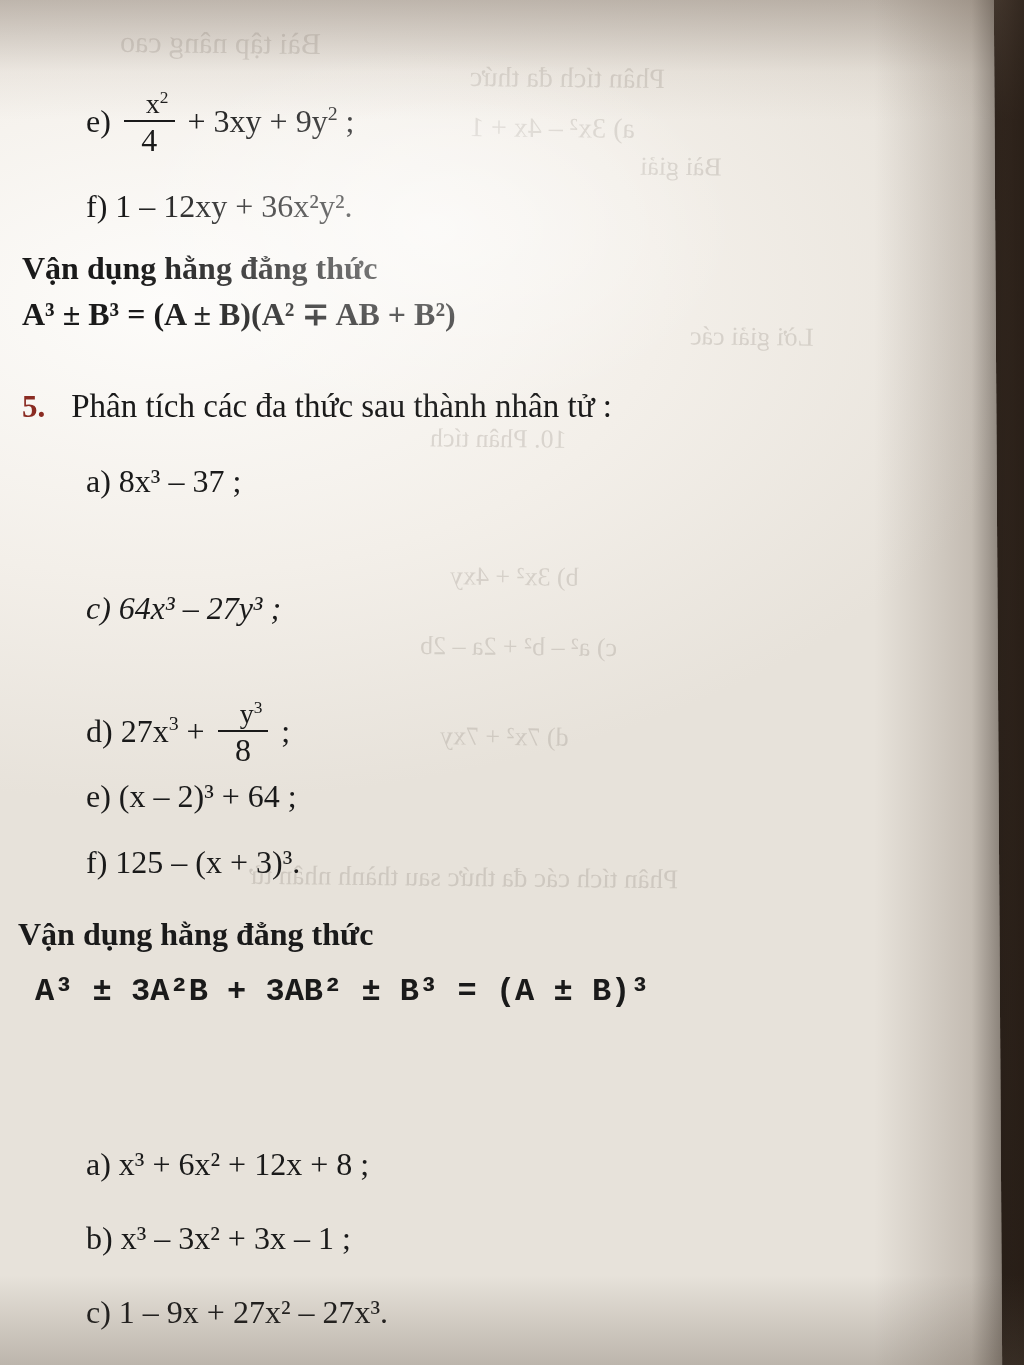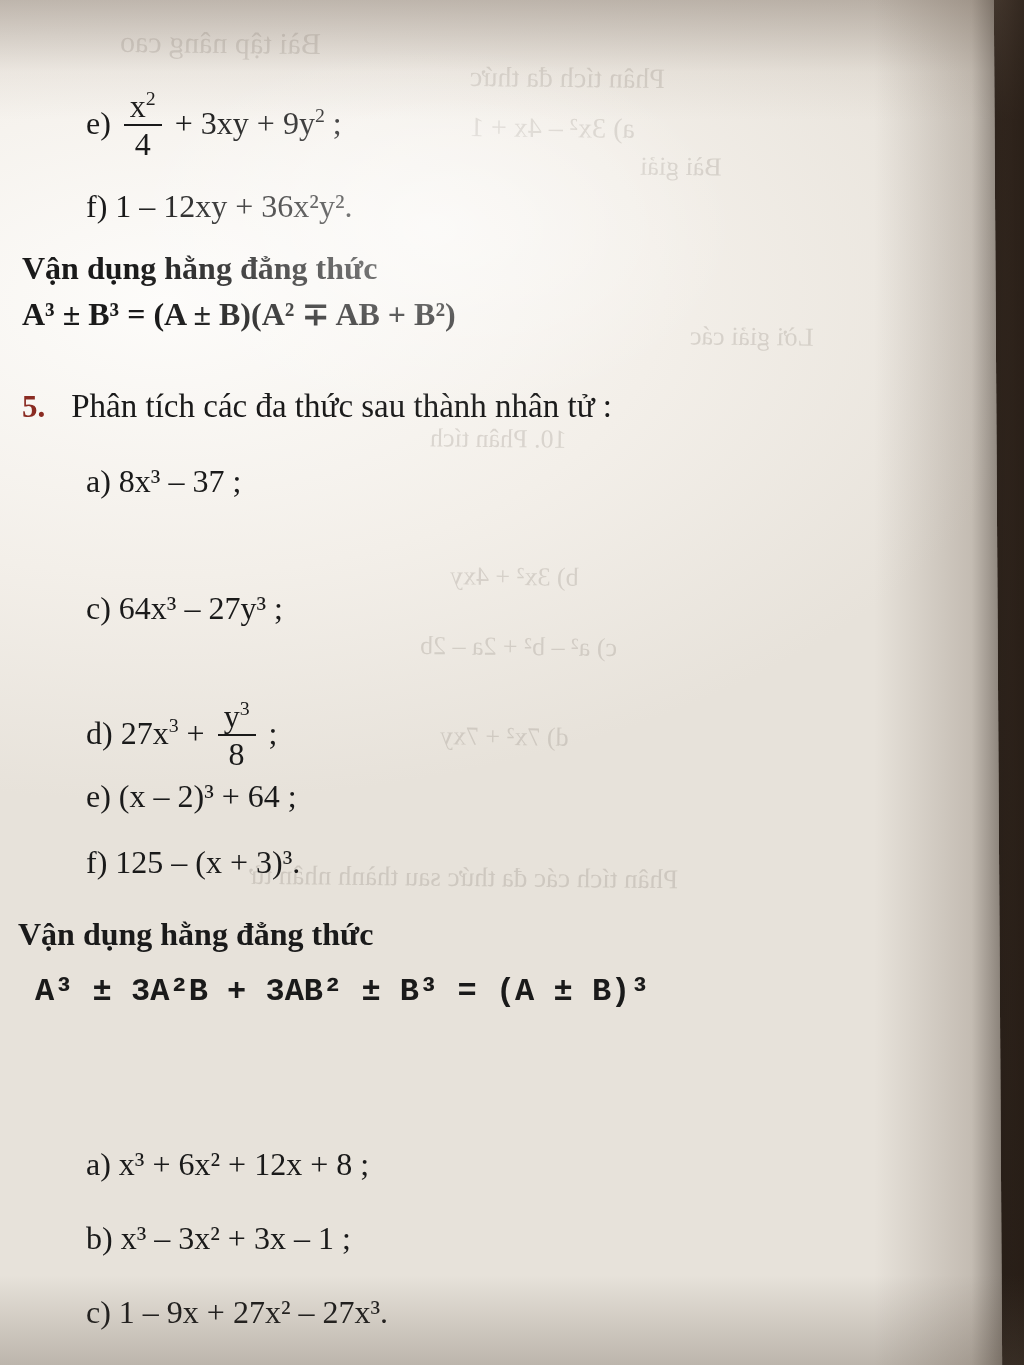--- a/index.html
+++ b/index.html
@@ -112,21 +112,22 @@
     display: inline-block;
     vertical-align: middle;
     text-align: center;
     margin: 0 5px;
     position: relative;
     top: -2px;
   }
   .frac .top {
     display: block;
     padding: 0 6px 1px 6px;
-    font-size: 32px;
+    font-size: 28px;
+    margin-left: 16px;
   }
   .frac .bar {
     display: block;
     height: 2px;
     background: #1a1a1a;
     margin: 1px 0 1px 0;
   }
   .frac .bot {
     display: block;
     padding: 1px 6px 0 6px;
@@ -187,21 +188,21 @@
       <span class="num">5.</span>
       <span class="q-text" style="margin-left:22px;">Phân tích các đa thức sau thành nhân tử :</span>
     </div>
 
     <div class="line item" style="left:86px; top:465px;">
       <span>a)</span>
       <span>8x³ – 37 ;</span>
     </div>
 
 
-    <div class="line item" style="left:86px; top:592px;">
+    <div class="line item" style="left:86px; top:592px;font-style:italic;">
       <span>c)</span>
       <span>64x³ – 27y³ ;</span>
     </div>
 
     <div class="line item" style="left:86px; top:702px;">
       <span>d)</span>
       <span><span>27x</span><sup>3</sup></span>
       <span>+</span>
       <span class="frac">
         <span class="top"><span>y</span><sup>3</sup></span>

